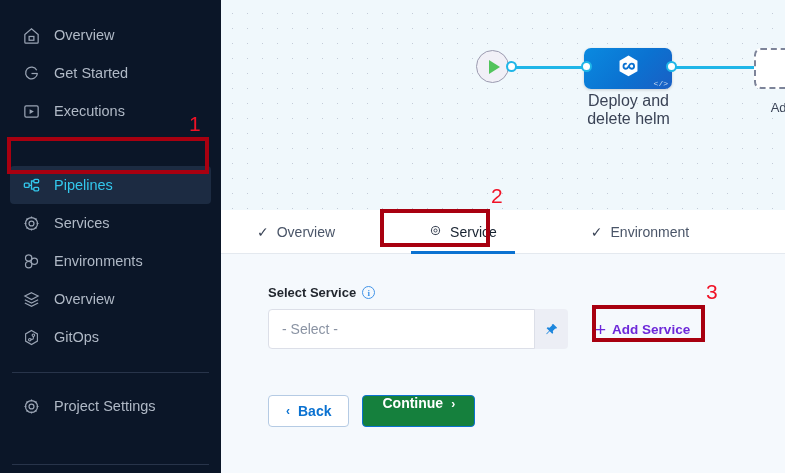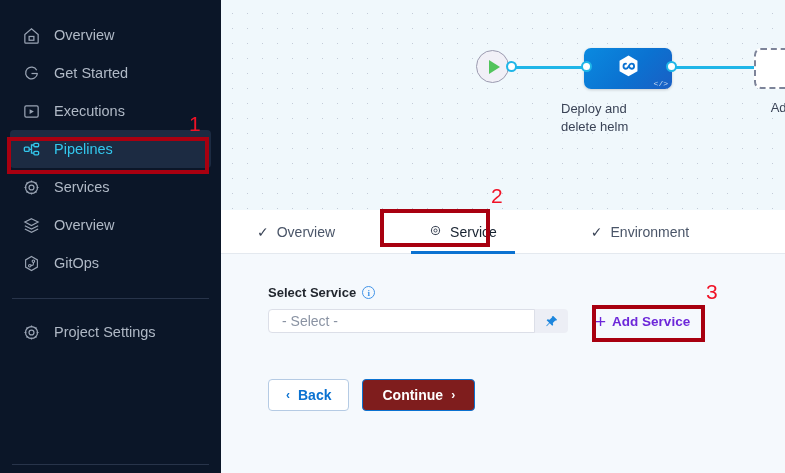--- a/index.html
+++ b/index.html
@@ -32,20 +32,21 @@
     padding-left: 12px;
     border-radius: 4px;
     color: #b0b9c6;
     font-size: 14.5px;
     gap: 13px;
     cursor: pointer;
   }
   .nav-item.active {
     background: #1c2b42;
     color: #33c7ec;
+    margin-top: 36px;
   }
   .nav-item .ico {
     width: 19px; height: 19px;
     display: inline-flex; align-items: center; justify-content: center;
     flex: 0 0 19px;
   }
   .nav-item svg { display: block; }
   .nav-label { line-height: 1; white-space: nowrap; }
   .nav-sep {
     height: 1px;
@@ -135,23 +136,24 @@
     cursor: pointer;
   }
   .stage .codemark {
     position: absolute; right: 4px; bottom: 1px;
     font-size: 8px; color: rgba(255,255,255,.75);
     font-family: "Liberation Mono", monospace;
   }
   .stage-label {
     position: absolute;
     left: 340px;
-    top: 54px;
+    top: 46px;
     width: 135px;
-    font-size: 13px;
+    text-align: center;
+    font-size: 16px;
     color: #3a4356;
     line-height: 18px;
   }
 
   .addstage {
     position: absolute;
     left: 533px; top: 2px;
     width: 92px; height: 41px;
     border: 2px dashed #7d8499;
     border-radius: 7px;
@@ -221,21 +223,21 @@
     color: #4294e8;
     font-size: 9px;
     display: inline-flex; align-items: center; justify-content: center;
     font-weight: bold;
     font-family: "Liberation Serif", serif;
   }
   .field-row { display: flex; align-items: center; gap: 0; }
   .select-wrap {
     display: flex;
     width: 300px;
-    height: 24px;
+    height: 40px;
     background: #eceef5;
     border-radius: 4px;
     overflow: hidden;
   }
   .select-box {
     flex: 1;
     background: #fff;
     border: 1px solid #dcdfe8;
     border-radius: 4px 0 0 4px;
     display: flex; align-items: center;
@@ -275,24 +277,25 @@
     display: inline-flex; align-items: center; gap: 8px;
     padding: 0 17px;
     cursor: pointer;
   }
   .btn-back {
     background: #fff;
     border: 1px solid #b5cbe4;
     color: #0b72d1;
   }
   .btn-continue {
-    background: #7f1d1d;
+    background: #15803d;
     border: 1px solid #0b72d1;
     color: #fff;
-    padding: 4px 19px;
+    padding: 15px 19px;
+    align-items: flex-end;
   }
   .chev { font-size: 12px; }
 
   
   .anno-box {
     position: absolute;
     border: 4px solid #a80010;
     z-index: 50;
     pointer-events: none;
   }
@@ -364,20 +367,30 @@
       <span class="ico">
         <svg width="19" height="19" viewBox="0 0 20 20" fill="none" stroke="#9aa4b4" stroke-width="1.3">
           <circle cx="10" cy="10" r="2.6"></circle>
           <path d="M10 2.6v2M10 15.4v2M2.6 10h2M15.4 10h2M4.8 4.8l1.4 1.4M13.8 13.8l1.4 1.4M15.2 4.8l-1.4 1.4M6.2 13.8l-1.4 1.4"></path>
           <circle cx="10" cy="10" r="6.3"></circle>
         </svg>
       </span>
       <span class="nav-label">Services</span>
     </div>
 
+    <div class="nav-item">
+      <span class="ico">
+        <svg width="19" height="19" viewBox="0 0 20 20" fill="none" stroke="#9aa4b4" stroke-width="1.3">
+          <circle cx="7" cy="6.3" r="3.3"></circle>
+          <circle cx="7" cy="13.3" r="3.3"></circle>
+          <circle cx="13" cy="9.8" r="3.3"></circle>
+        </svg>
+      </span>
+      <span class="nav-label">Environments</span>
+    </div>
 
 
     <div class="nav-item">
       <span class="ico">
         <svg width="19" height="19" viewBox="0 0 20 20" fill="none" stroke="#9aa4b4" stroke-width="1.2">
           <path d="M10 2.8l7 3.6-7 3.6-7-3.6z"></path>
           <path d="M3 10.3l7 3.5 7-3.5"></path>
           <path d="M3 13.6l7 3.5 7-3.5"></path>
         </svg>
       </span>

